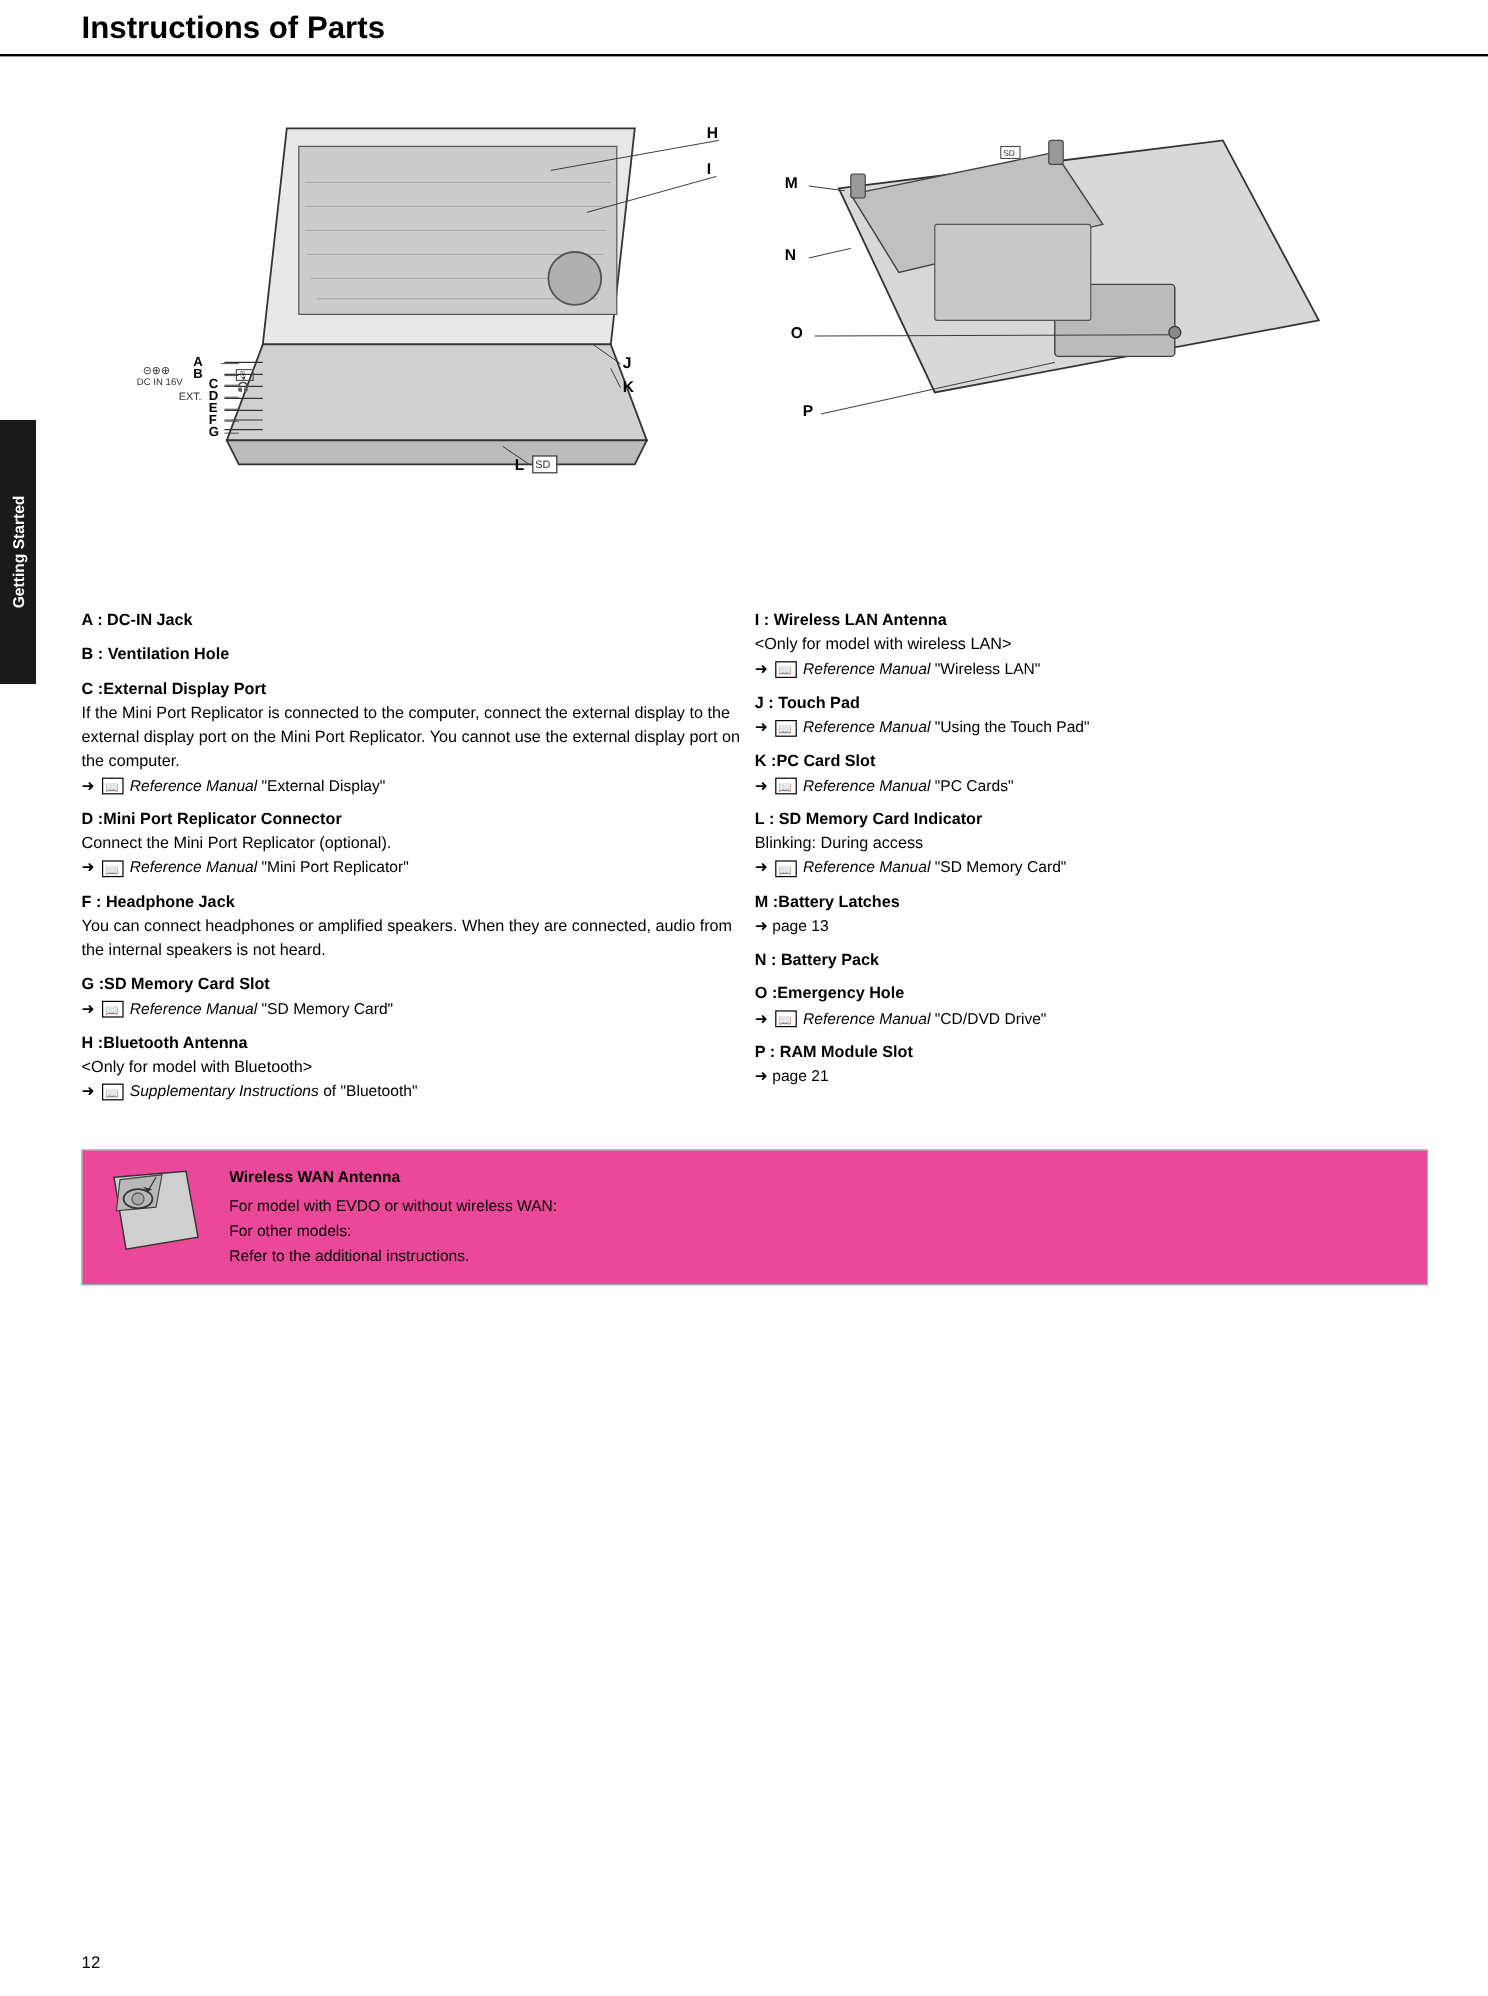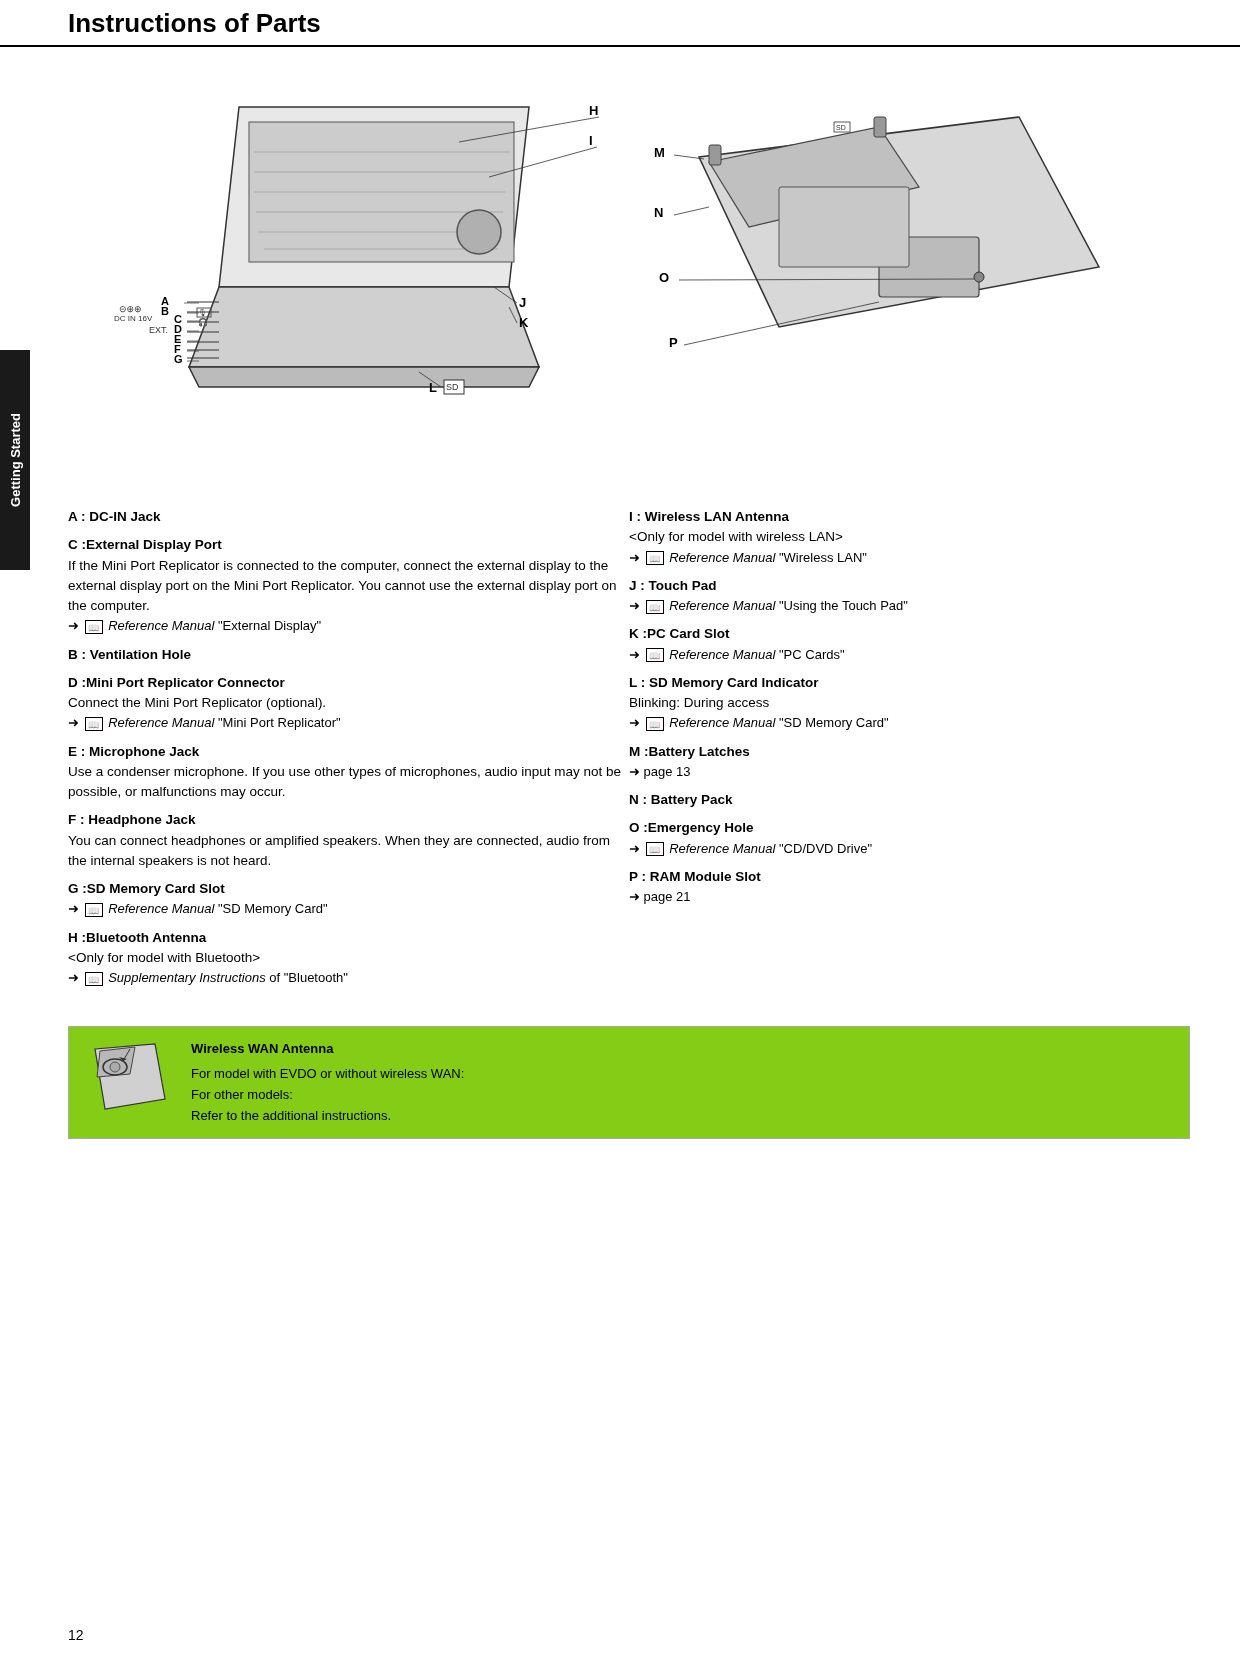--- a/index.html
+++ b/index.html
@@ -94,21 +94,21 @@
     }
 
     
     .info-box {
       border: 1px solid #aaa;
       padding: 12px 16px 12px 16px;
       margin: 10px 0 20px 0;
       display: flex;
       align-items: flex-start;
       gap: 16px;
-      background: #84cc16;
+      background: #ec4899;
     }
     .info-box-diagram {
       width: 90px;
       flex-shrink: 0;
     }
     .info-box-text {
       font-size: 13px;
       line-height: 1.6;
     }
     .info-box-title {
@@ -252,39 +252,35 @@
 
   <div class="parts-columns">
 
     <div class="parts-col">
 
       <div class="part-entry">
         <span class="part-label"><span>A</span> : <span>DC-IN Jack</span></span>
       </div>
 
       <div class="part-entry">
+        <span class="part-label"><span>B</span> : <span>Ventilation Hole</span></span>
+      </div>
+
+      <div class="part-entry">
         <span class="part-label"><span>C</span> :<span>External Display Port</span></span><br>
         <span>If the Mini Port Replicator is connected to the computer, connect the external display to the external display port on the Mini Port Replicator. You cannot use the external display port on the computer.</span><br>
         <span class="arrow-ref">➜ <span class="ref-icon">📖</span> <span class="part-italic">Reference Manual</span> "External Display"</span>
       </div>
 
       <div class="part-entry">
-        <span class="part-label"><span>B</span> : <span>Ventilation Hole</span></span>
-      </div>
-
-      <div class="part-entry">
         <span class="part-label"><span>D</span> :<span>Mini Port Replicator Connector</span></span><br>
         <span>Connect the Mini Port Replicator (optional).</span><br>
         <span class="arrow-ref">➜ <span class="ref-icon">📖</span> <span class="part-italic">Reference Manual</span> "Mini Port Replicator"</span>
       </div>
 
-      <div class="part-entry">
-        <span class="part-label"><span>E</span> : <span>Microphone Jack</span></span><br>
-        <span>Use a condenser microphone. If you use other types of microphones, audio input may not be possible, or malfunctions may occur.</span>
-      </div>
 
       <div class="part-entry">
         <span class="part-label"><span>F</span> : <span>Headphone Jack</span></span><br>
         <span>You can connect headphones or amplified speakers. When they are connected, audio from the internal speakers is not heard.</span>
       </div>
 
       <div class="part-entry">
         <span class="part-label"><span>G</span> :<span>SD Memory Card Slot</span></span><br>
         <span class="arrow-ref">➜ <span class="ref-icon">📖</span> <span class="part-italic">Reference Manual</span> "SD Memory Card"</span>
       </div>

